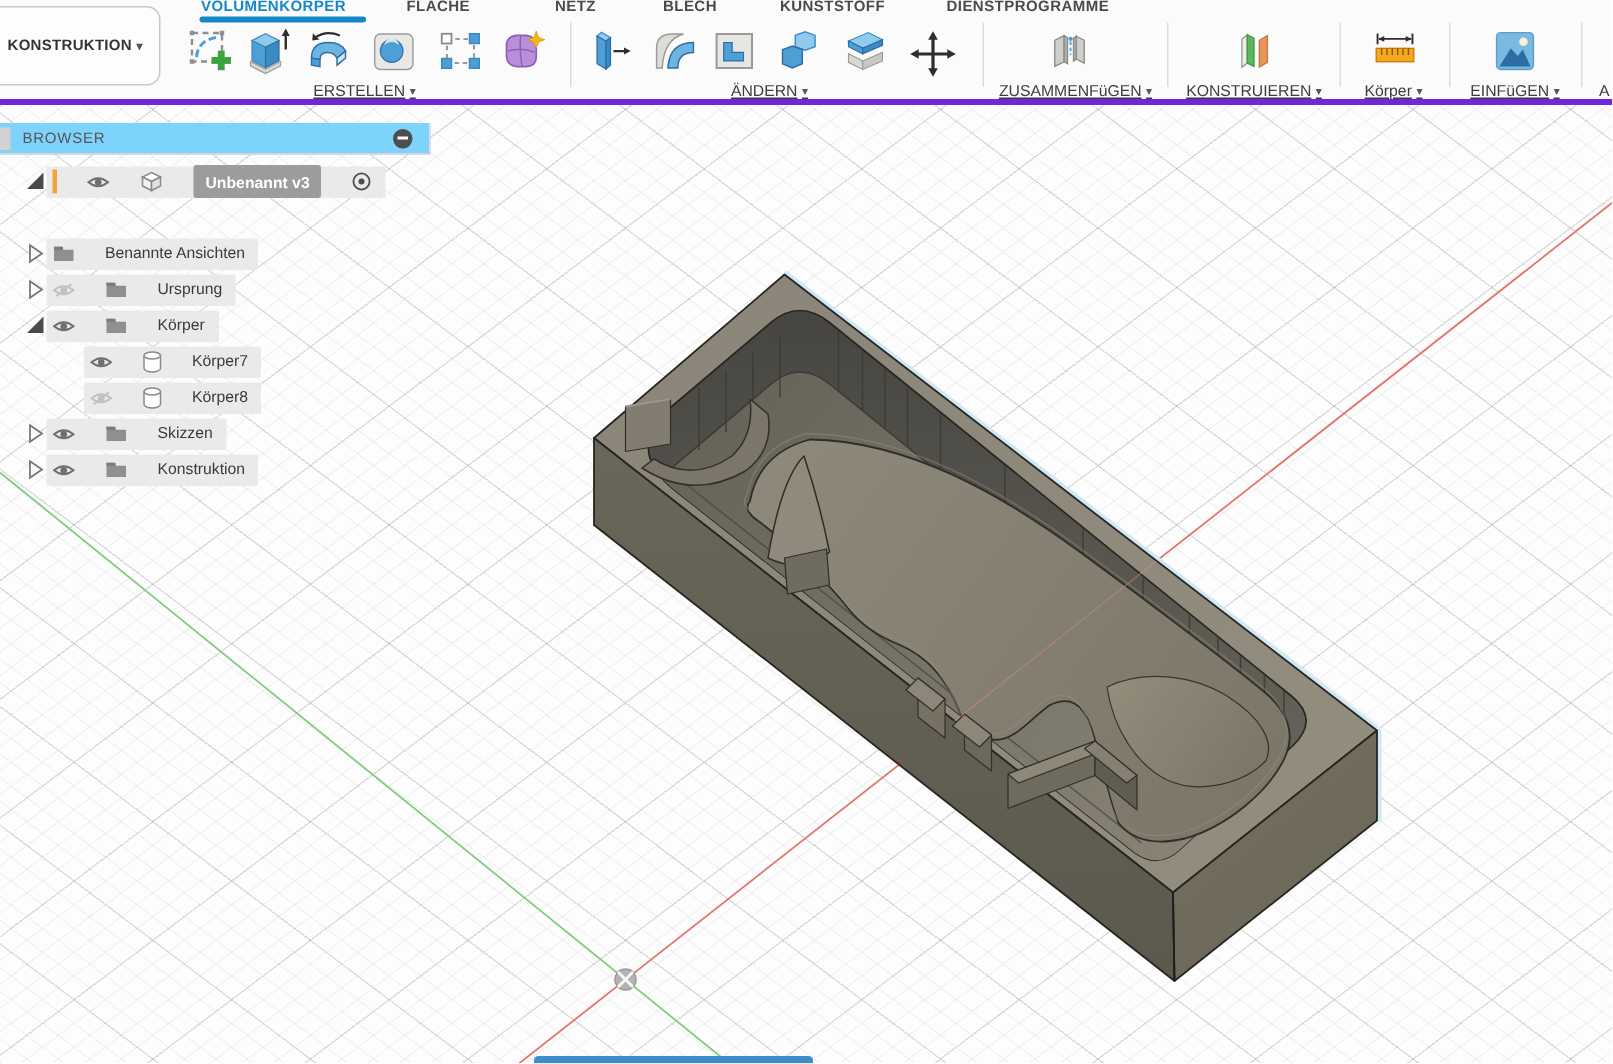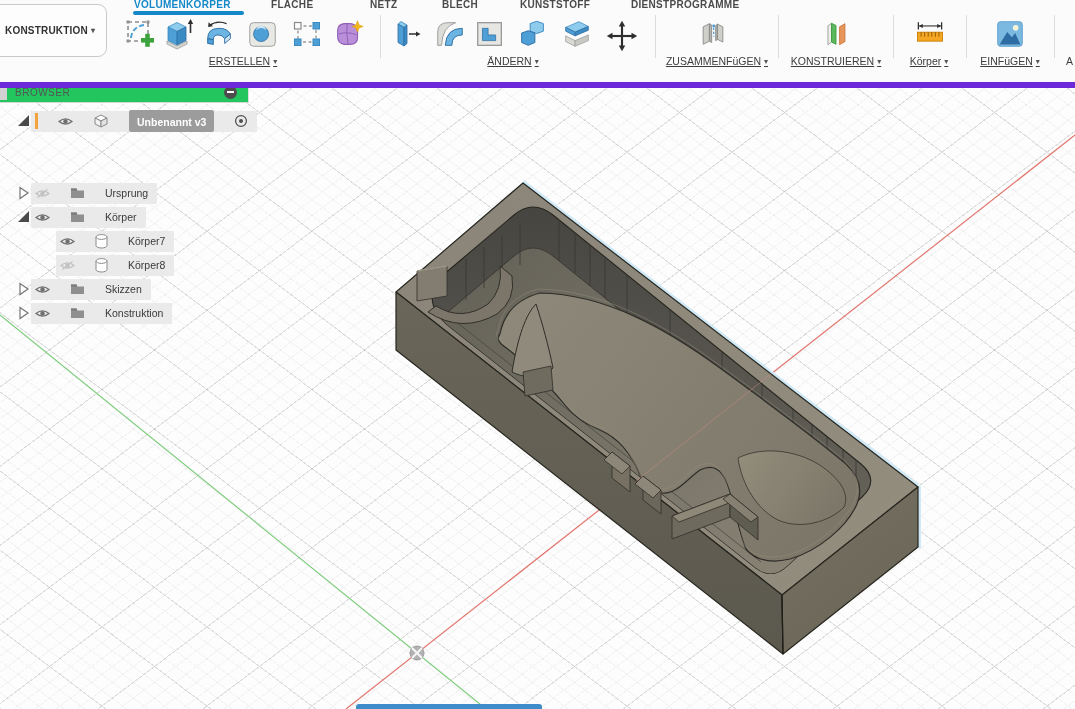--- a/index.html
+++ b/index.html
@@ -9,33 +9,33 @@
   
   #canvas{position:absolute;left:0;top:70px;width:1075px;height:639px;background-color:#fdfdfd;
     background-image:
       repeating-linear-gradient(37deg,  rgba(80,80,80,.13) 0 1px, transparent 1px 63.2px),
       repeating-linear-gradient(143deg, rgba(80,80,80,.13) 0 1px, transparent 1px 63.2px),
       repeating-linear-gradient(37deg,  rgba(80,80,80,.055) 0 1px, transparent 1px 12.64px),
       repeating-linear-gradient(143deg, rgba(80,80,80,.055) 0 1px, transparent 1px 12.64px);}
   #scene{position:absolute;left:0;top:0;width:1075px;height:709px;pointer-events:none;}
 
   
-  #toolbar{position:absolute;left:0;top:0;width:1075px;height:88px;background:#fbfbfb;border-bottom:6px solid #6d28d9;z-index:30;}
+  #toolbar{position:absolute;left:0;top:0;width:1075px;height:70px;background:#fbfbfb;border-bottom:4px solid #6d28d9;z-index:30;}
   .tab{position:absolute;top:0;height:11px;font-size:10px;font-weight:bold;color:#4a4a4a;letter-spacing:.3px;line-height:10px;white-space:nowrap;cursor:default;}
   .tab.active{color:#1588c9;}
   #tab-underline{position:absolute;left:133px;top:11px;width:111px;height:4px;background:#1588c9;border-radius:2px;}
   #context-btn{position:absolute;left:-14px;top:4px;width:121px;height:53px;border:1px solid #c9c9c9;border-radius:9px;background:#fdfdfd;display:flex;align-items:center;padding-left:18px;font-size:10px;font-weight:bold;color:#333;letter-spacing:.2px;}
   .tool{position:absolute;top:16px;width:36px;height:38px;display:flex;align-items:flex-start;justify-content:center;background:none;border:none;padding:1px;cursor:pointer;}
   .tsep{position:absolute;top:15px;width:1px;height:43px;background:#dcdcdc;}
   .glabel{position:absolute;top:55px;transform:translateX(-50%);font-size:10.5px;color:#3d3d3d;white-space:nowrap;text-decoration:underline;}
   .glabel .caret, #context-btn .caret{font-size:8px;color:#555;margin-left:3px;vertical-align:1px;}
   #partial-label{position:absolute;left:1066px;top:55px;font-size:10.5px;color:#3d3d3d;}
 
   
-  #browser-header{position:absolute;left:0;top:82px;width:249px;height:21px;background:#22c55e;border-bottom:1px solid #d5d5d5;border-right:1px solid #dedede;z-index:20;display:flex;align-items:center;}
+  #browser-header{position:absolute;left:0;top:82px;width:287px;height:21px;background:#7dd3fc;border-bottom:1px solid #d5d5d5;border-right:1px solid #dedede;z-index:20;display:flex;align-items:center;}
   #browser-grip{width:7px;height:15px;background:#d2d2d2;margin-right:8px;}
   #browser-title{font-size:10px;color:#555;letter-spacing:.5px;flex:1;}
   #browser-collapse{width:13px;height:13px;border-radius:50%;background:#4d4d4d;margin-right:11px;position:relative;cursor:pointer;}
   #browser-collapse::after{content:"";position:absolute;left:3px;top:5.7px;width:7px;height:1.6px;background:#fff;}
   .brow{position:absolute;height:22px;display:flex;align-items:center;z-index:20;cursor:default;}
   .pill{display:inline-flex;align-items:center;height:21px;background:rgba(233,233,233,.95);border-radius:1px;padding:0 9px 0 4px;gap:20px;}
   .brow .lbl{font-size:10.5px;color:#3a3a3a;white-space:nowrap;}
   .sel-pill{background:#9c9c9c;border-radius:2px;padding:2px 8px;}
   .sel-pill .lbl{color:#fff;font-weight:bold;}
   .orange-bar{width:3px;height:16px;background:#f2a33c;}
@@ -370,20 +370,32 @@
         </svg>
       <span class="sel-pill"><span class="lbl">Unbenannt v3</span></span>
       <svg width="14" height="14" viewBox="0 0 14 14">
           <circle cx="7" cy="7" r="5.4" fill="none" stroke="#4d4d4d" stroke-width="1.2"></circle>
           <circle cx="7" cy="7" r="2" fill="#4d4d4d"></circle>
         </svg>
     </span>
   </div>
 
 
+  <div class="brow" style="left:16px;top:158px">
+    <svg class="tri" viewBox="0 0 15 16">
+        <polygon points="4,2.5 12,8 4,13.5" fill="#fdfdfd" stroke="#767676" stroke-width="1.2"></polygon>
+      </svg>
+    <span class="pill">
+      <svg width="15" height="12" viewBox="0 0 15 12">
+          <path d="M1,1.5 L6,1.5 L7.5,3.5 L14,3.5 L14,11 L1,11 Z" fill="#8f8f8f"></path>
+          <rect x="1" y="1.5" width="6" height="2" fill="#7a7a7a"></rect>
+        </svg>
+      <span class="lbl">Benannte Ansichten</span>
+    </span>
+  </div>
 
   <div class="brow" style="left:16px;top:182px">
     <svg class="tri" viewBox="0 0 15 16">
         <polygon points="4,2.5 12,8 4,13.5" fill="#fdfdfd" stroke="#767676" stroke-width="1.2"></polygon>
       </svg>
     <span class="pill">
       <svg width="15" height="11" viewBox="0 0 15 11">
           <path d="M1,5.5 Q7.5,0.2 14,5.5 Q7.5,10.8 1,5.5 Z" fill="none" stroke="#c2c2c2" stroke-width="1.3"></path>
           <circle cx="7.5" cy="5.5" r="2.2" fill="#c2c2c2"></circle>
           <line x1="2.5" y1="9.5" x2="12.5" y2="1.5" stroke="#c2c2c2" stroke-width="1.3"></line>

